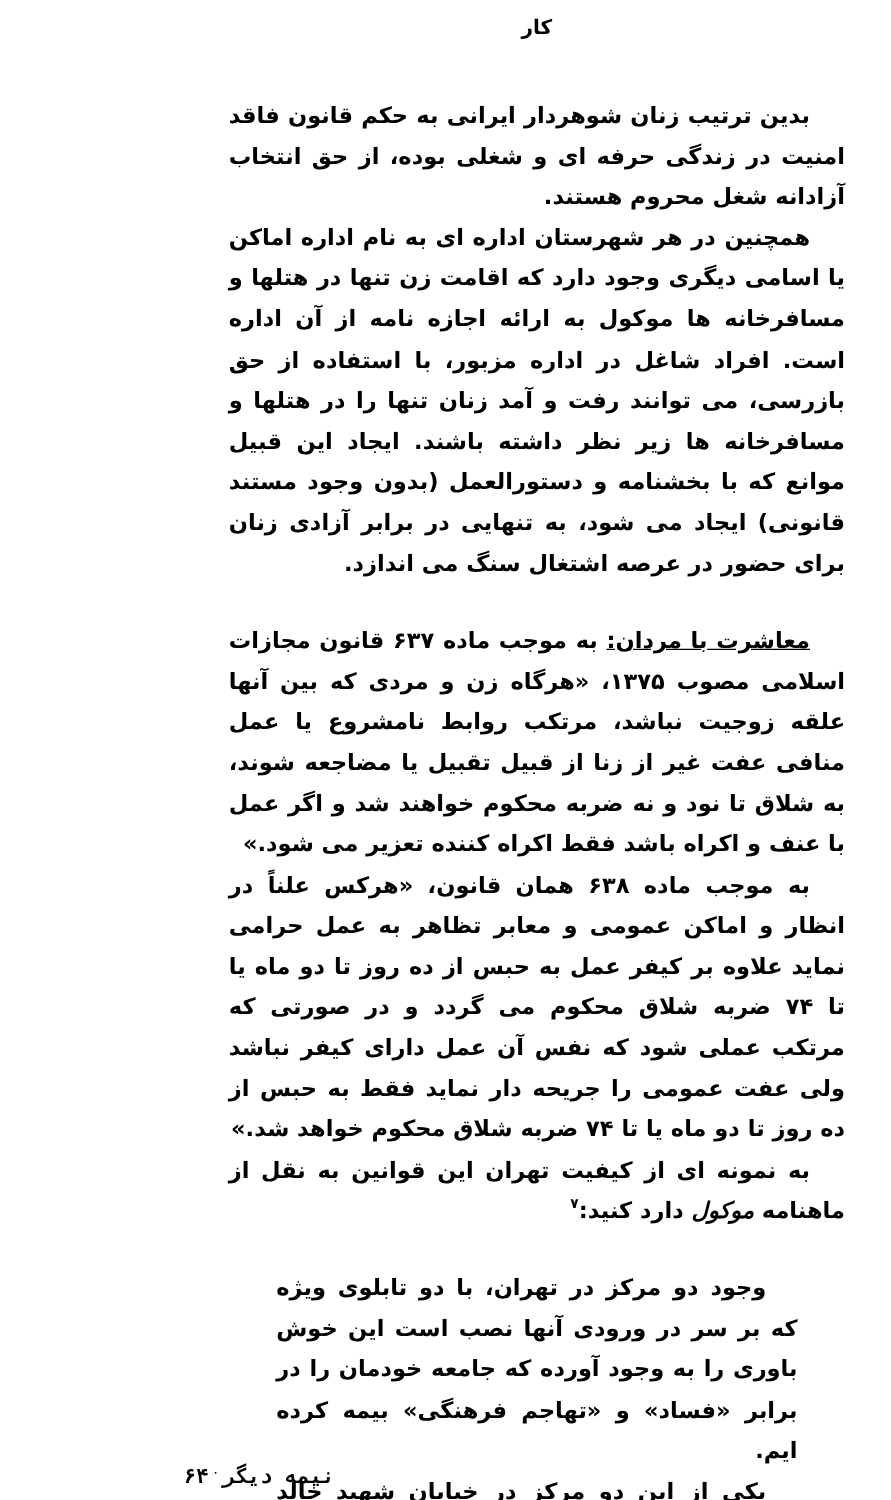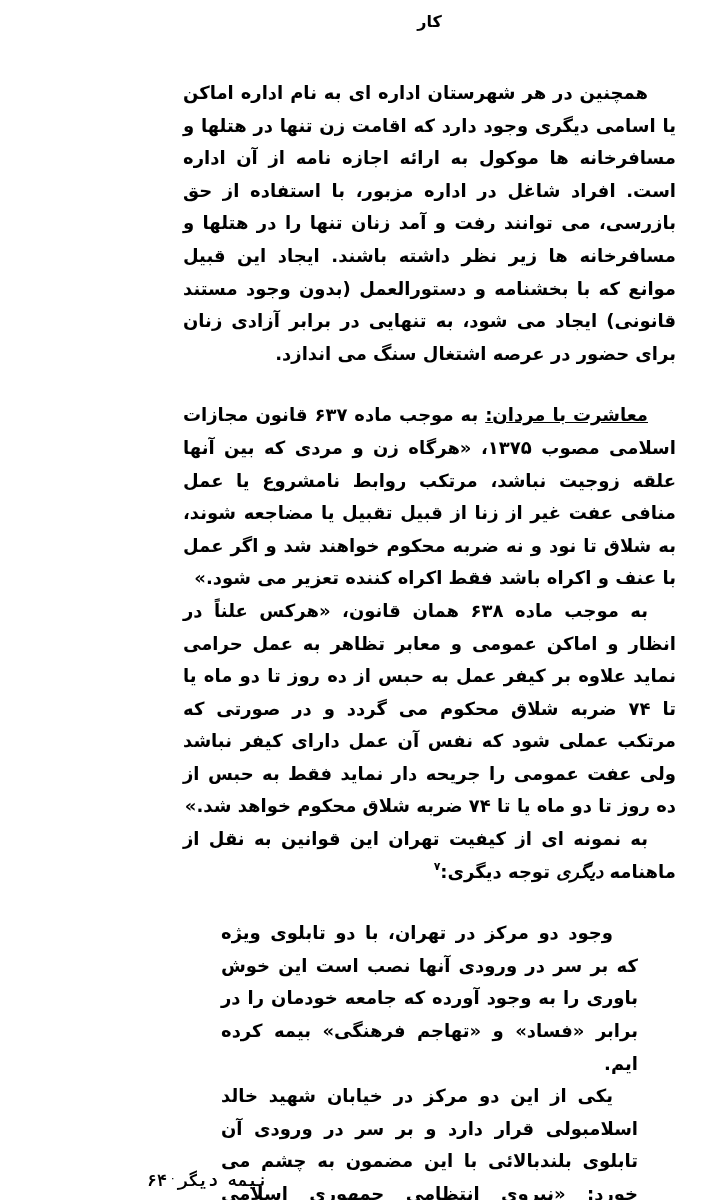--- a/index.html
+++ b/index.html
@@ -66,31 +66,32 @@
 </head>
 <body>
 
 <div class="page">
 
   <div class="running-head">کار</div>
 
   <div class="body-text">
 
 
+    <p class="indent">بدین ترتیب زنان شوهردار ایرانی به حکم قانون فاقد امنیت در زندگی حرفه ای و شغلی بوده، از حق انتخاب آزادانه شغل محروم هستند.</p>
 
     <p class="indent">همچنین در هر شهرستان اداره ای به نام اداره اماکن یا اسامی دیگری وجود دارد که اقامت زن تنها در هتلها و مسافرخانه ها موکول به ارائه اجازه نامه از آن اداره است. افراد شاغل در اداره مزبور، با استفاده از حق بازرسی، می توانند رفت و آمد زنان تنها را در هتلها و مسافرخانه ها زیر نظر داشته باشند. ایجاد این قبیل موانع که با بخشنامه و دستورالعمل (بدون وجود مستند قانونی) ایجاد می شود، به تنهایی در برابر آزادی زنان برای حضور در عرصه اشتغال سنگ می اندازد.</p>
 
     <p class="indent sec-gap">
       <span class="lead">معاشرت با مردان:</span><span> به موجب ماده ۶۳۷ قانون مجازات اسلامی مصوب ۱۳۷۵، «هرگاه زن و مردی که بین آنها علقه زوجیت نباشد، مرتکب روابط نامشروع یا عمل منافی عفت غیر از زنا از قبیل تقبیل یا مضاجعه شوند، به شلاق تا نود و نه ضربه محکوم خواهند شد و اگر عمل با عنف و اکراه باشد فقط اکراه کننده تعزیر می شود.»</span>
     </p>
 
     <p class="indent">به موجب ماده ۶۳۸ همان قانون، «هرکس علناً در انظار و اماکن عمومی و معابر تظاهر به عمل حرامی نماید علاوه بر کیفر عمل به حبس از ده روز تا دو ماه یا تا ۷۴ ضربه شلاق محکوم می گردد و در صورتی که مرتکب عملی شود که نفس آن عمل دارای کیفر نباشد ولی عفت عمومی را جریحه دار نماید فقط به حبس از ده روز تا دو ماه یا تا ۷۴ ضربه شلاق محکوم خواهد شد.»</p>
 
     <p class="indent">
-      <span>به نمونه ای از کیفیت تهران این قوانین به نقل از ماهنامه </span><span class="magazine">دیگری</span><span> توجه دیگری:</span><sup class="note-ref">۷</sup>
+      <span>به نمونه ای از کیفیت تهران این قوانین به نقل از ماهنامه </span><span class="magazine">موکول</span><span> دارد کنید:</span><sup class="note-ref">۷</sup>
     </p>
 
     <div class="quote">
       <p class="indent">وجود دو مرکز در تهران، با دو تابلوی ویژه که بر سر در ورودی آنها نصب است این خوش باوری را به وجود آورده که جامعه خودمان را در برابر «فساد» و «تهاجم فرهنگی» بیمه کرده ایم.</p>
       <p class="indent">یکی از این دو مرکز در خیابان شهید خالد اسلامبولی قرار دارد و بر سر در ورودی آن تابلوی بلندبالائی با این مضمون به چشم می خورد: «نیروی انتظامی جمهوری اسلامی ایران» - ناحیه انتظامی تهران بزرگ - دایره مبارزه با هرگاه اجتماعی».</p>
     </div>
 
   </div>
 
   <div class="footnote">

